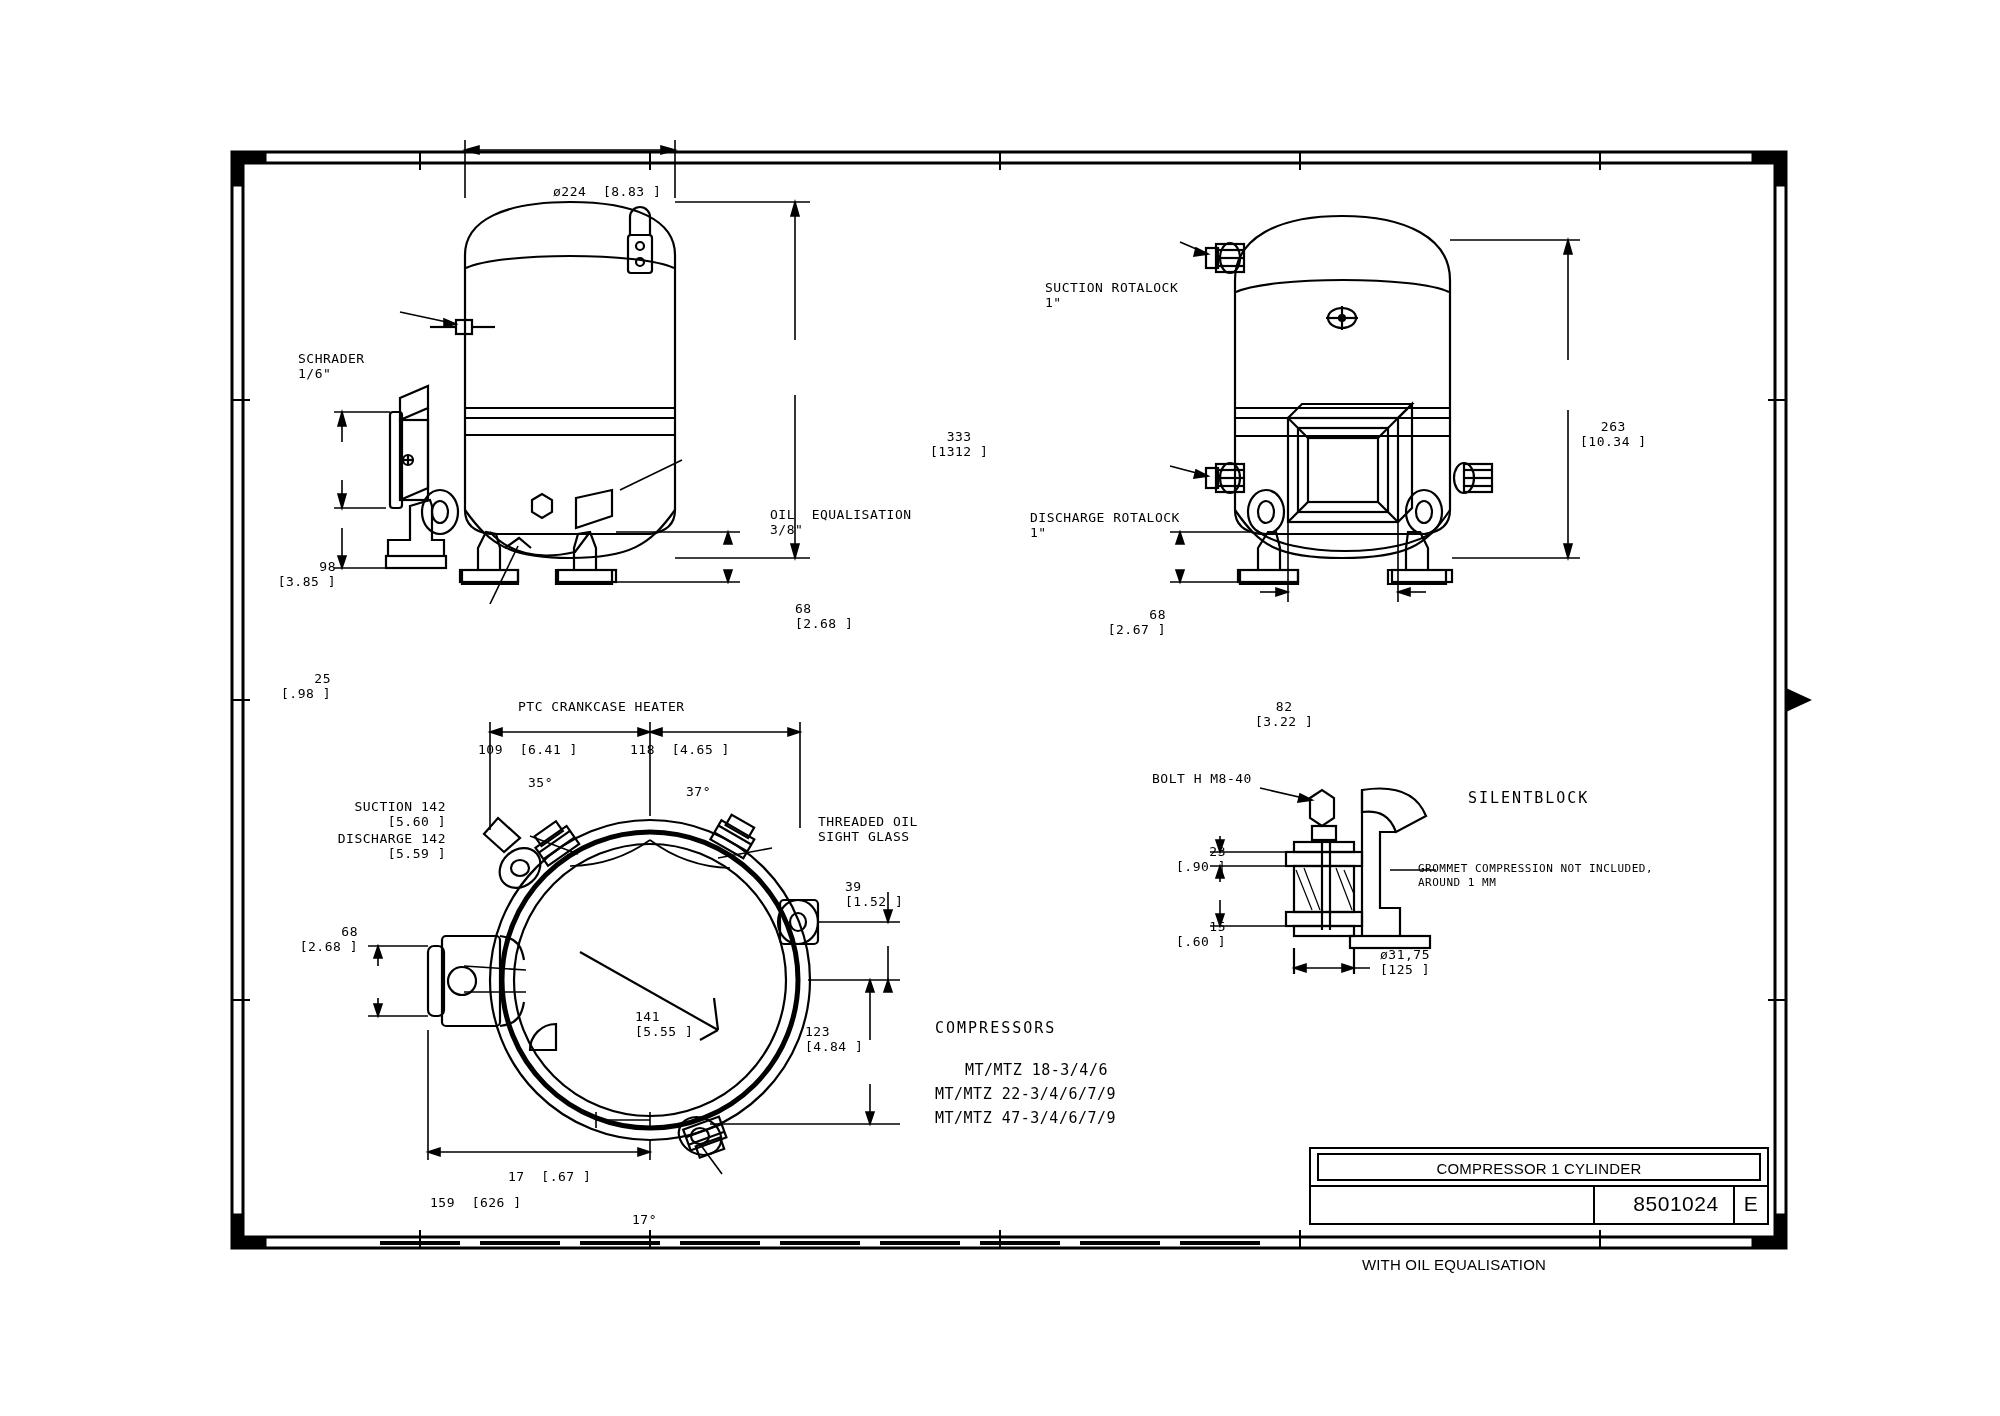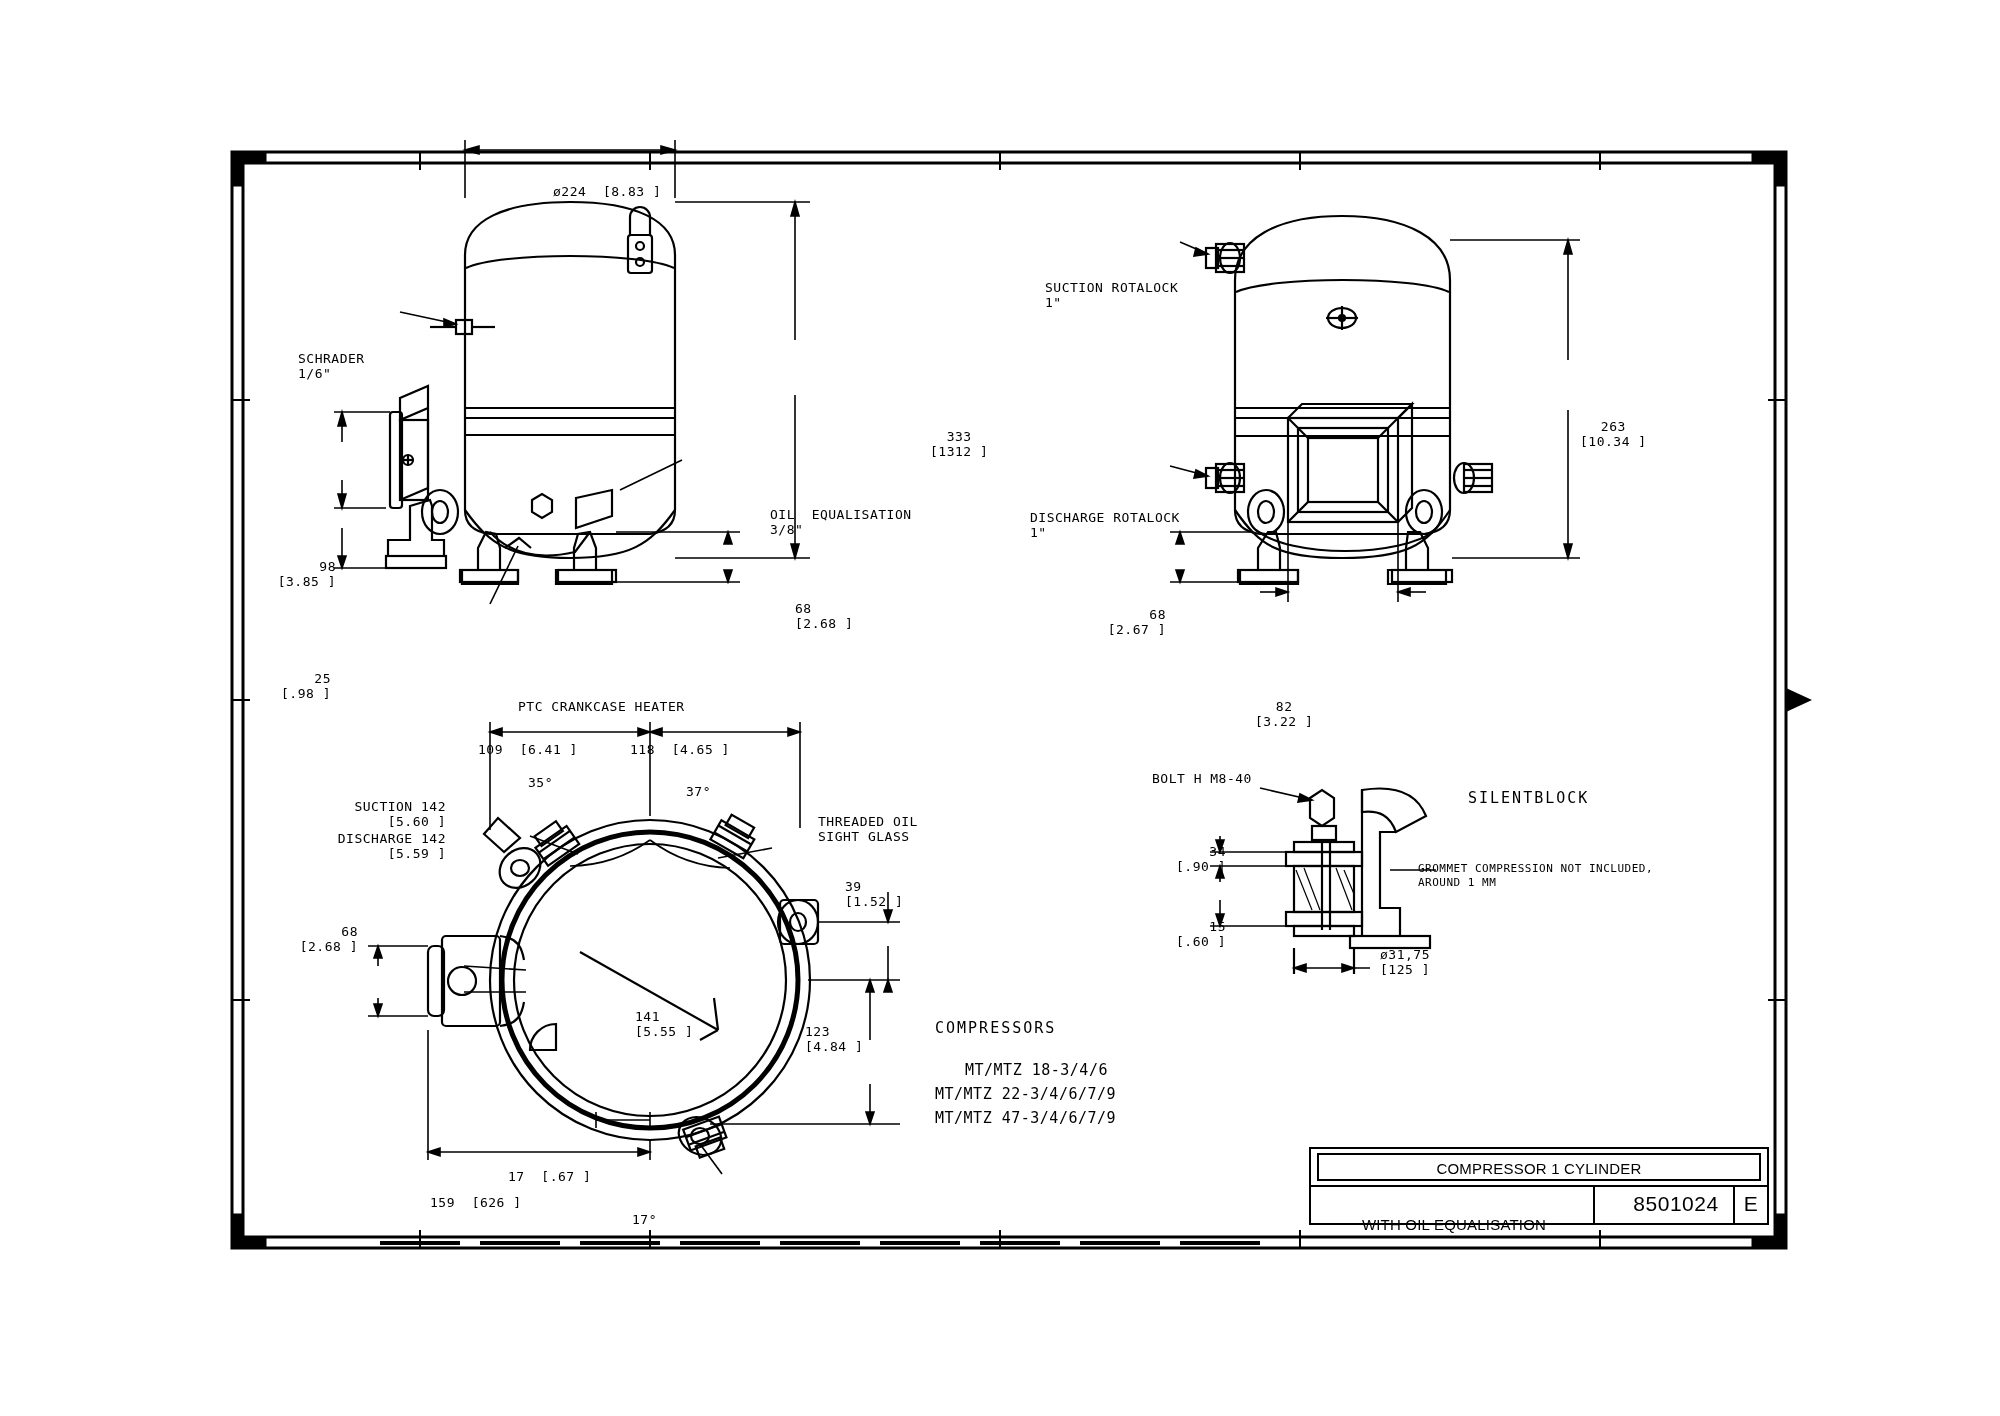--- a/index.html
+++ b/index.html
@@ -446,21 +446,21 @@
 
       <line x1="20" y1="28" x2="72" y2="40"></line>
       <polygon points="72,40 60,34 58,42" fill="#000"></polygon>
 
       <line x1="150" y1="110" x2="196" y2="110"></line>
     </g>
   </svg>
 
   <div class="lbl" style="left:1152px; top:772px;">BOLT H M8-40</div>
   <div class="lbl big" style="left:1468px; top:790px; letter-spacing:2px;">SILENTBLOCK</div>
-  <div class="lbl r" style="left:1140px; top:845px; width:86px;">34
+  <div class="lbl r" style="left:1140px; top:845px; width:86px;">23
 [.90 ]</div>
   <div class="lbl r" style="left:1140px; top:920px; width:86px;">15
 [.60 ]</div>
   <div class="lbl" style="left:1380px; top:948px;">ø31,75
 [125 ]</div>
   <div class="lbl" style="left:1418px; top:862px; font-size:11px; line-height:1.25;">GROMMET COMPRESSION NOT INCLUDED,
 AROUND 1 MM</div>
 
   <div class="lbl big" style="left:935px; top:1020px; letter-spacing:2px;">COMPRESSORS</div>
   <div class="lbl big" style="left:965px; top:1062px;">MT/MTZ 18-3/4/6</div>
@@ -470,17 +470,17 @@
   <svg width="470" height="80" style="left:1310px; top:1148px;">
     <g fill="none" stroke="#000" stroke-width="2">
       <rect x="0" y="0" width="458" height="38"></rect>
       <rect x="0" y="38" width="458" height="38"></rect>
       <rect x="8" y="6" width="442" height="26"></rect>
       <line x1="284" y1="38" x2="284" y2="76"></line>
       <line x1="424" y1="38" x2="424" y2="76"></line>
     </g>
   </svg>
   <div class="tbl" style="position:absolute; left:1310px; top:1160px; width:458px; text-align:center;">COMPRESSOR 1 CYLINDER</div>
-  <div class="tbl" style="position:absolute; left:1318px; top:1216px; width:272px; text-align:center;">WITH OIL EQUALISATION</div>
+  <div class="tbl" style="position:absolute; left:1318px; top:1256px; width:272px; text-align:center;">WITH OIL EQUALISATION</div>
   <div class="tbnum" style="position:absolute; left:1594px; top:1192px; width:140px; text-align:center;padding-left:12px;">8501024</div>
   <div class="tbnum" style="position:absolute; left:1734px; top:1192px; width:34px; text-align:center;">E</div>
 
 </div>
 
 </body></html>

